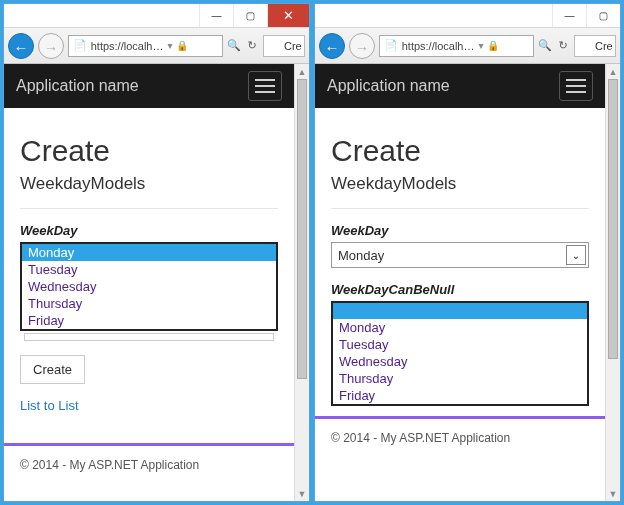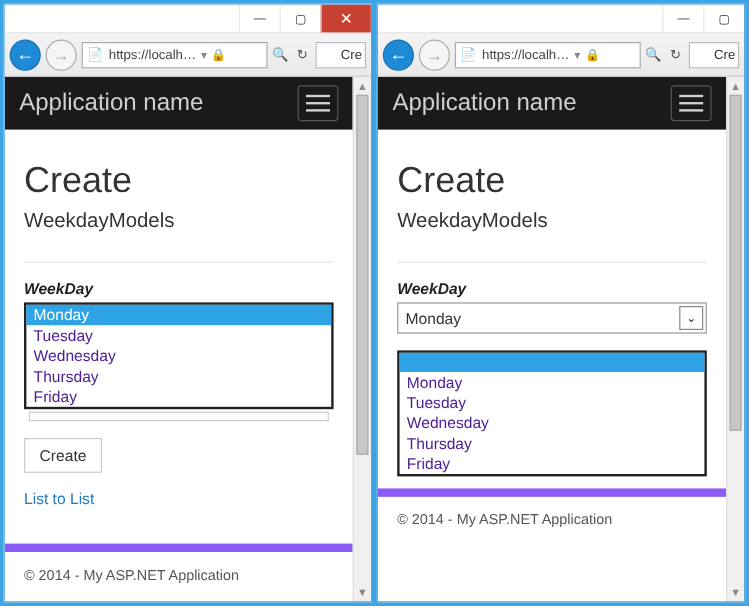--- a/index.html
+++ b/index.html
@@ -123,36 +123,36 @@
   }
   
   .appheader {
     background:#1a1a1a;
     height:44px;
     display:flex;
     align-items:center;
     justify-content:space-between;
     padding:0 12px;
     color:#cfcfcf;
-    font-size:20px;
+    font-size:16px;
   }
   .hamburger {
     width:34px;height:30px;
     border:1px solid #555;
     border-radius:3px;
     display:flex;flex-direction:column;
     align-items:center;justify-content:center;
     gap:4px;
   }
   .hamburger div { height:2px;width:20px;background:#cfcfcf; }
   .page {
     padding: 26px 16px 10px;
   }
   h1.create { font-size:30px; font-weight:400; color:#333; margin-bottom:6px; }
-  h3.sub { font-size:17px; font-weight:400; color:#333; margin-bottom:24px; }
+  h3.sub { font-size:17px; font-weight:400; color:#333; margin-bottom:14px; }
   .hr { border:none; border-top:1px solid #e5e5e5; margin-bottom:14px; }
   label.fld { font-size:13px; font-weight:700; color:#222; display:block; margin-bottom:4px;font-style:italic; }
   .listbox {
     border:2px solid #222;
     width:100%;
     font-size:13px;
     background:#fff;
     padding:0;
   }
   .listbox .opt { padding:1px 6px; color:#4c1d95; }
@@ -180,21 +180,21 @@
     border:1px solid #ccc;
     padding:6px 12px;
     font-size:13px;
     color:#333;
     background:#fff;
     display:inline-block;
     margin-bottom:14px;
   }
   a.link { color:#2178c5; font-size:13px; text-decoration:none; display:block; margin-bottom:20px; }
   .footer {
-    border-top:7px solid #8b5cf6;
+    border-top:3px solid #8b5cf6;
     padding:12px 16px;
     font-size:12px;
     color:#555;
   }
 </style>
 </head>
 <body>
 
 <div class="window">
   <div class="titlebar">
@@ -289,20 +289,21 @@
       </div>
       <div class="page">
         <h1 class="create">Create</h1>
         <h3 class="sub">WeekdayModels</h3>
         <hr class="hr">
         <label class="fld">WeekDay</label>
         <div class="selectbox">
           <span>Monday</span>
           <div class="dd">⌄</div>
         </div>
+        <label class="fld">WeekDayCanBeNull</label>
         <div class="listbox">
           <div class="opt blank sel"></div>
           <div class="opt">Monday</div>
           <div class="opt">Tuesday</div>
           <div class="opt">Wednesday</div>
           <div class="opt">Thursday</div>
           <div class="opt">Friday</div>
         </div>
       </div>
       <div class="footer">© 2014 - My ASP.NET Application</div>

